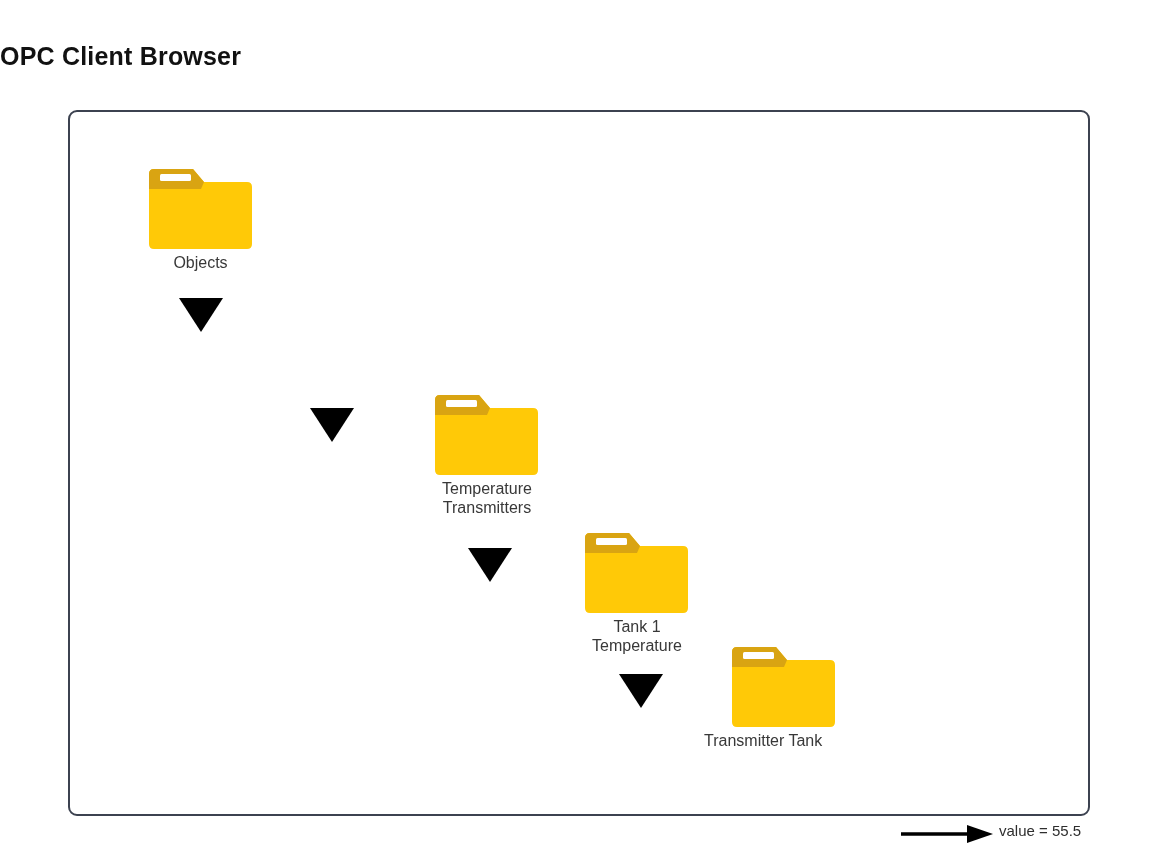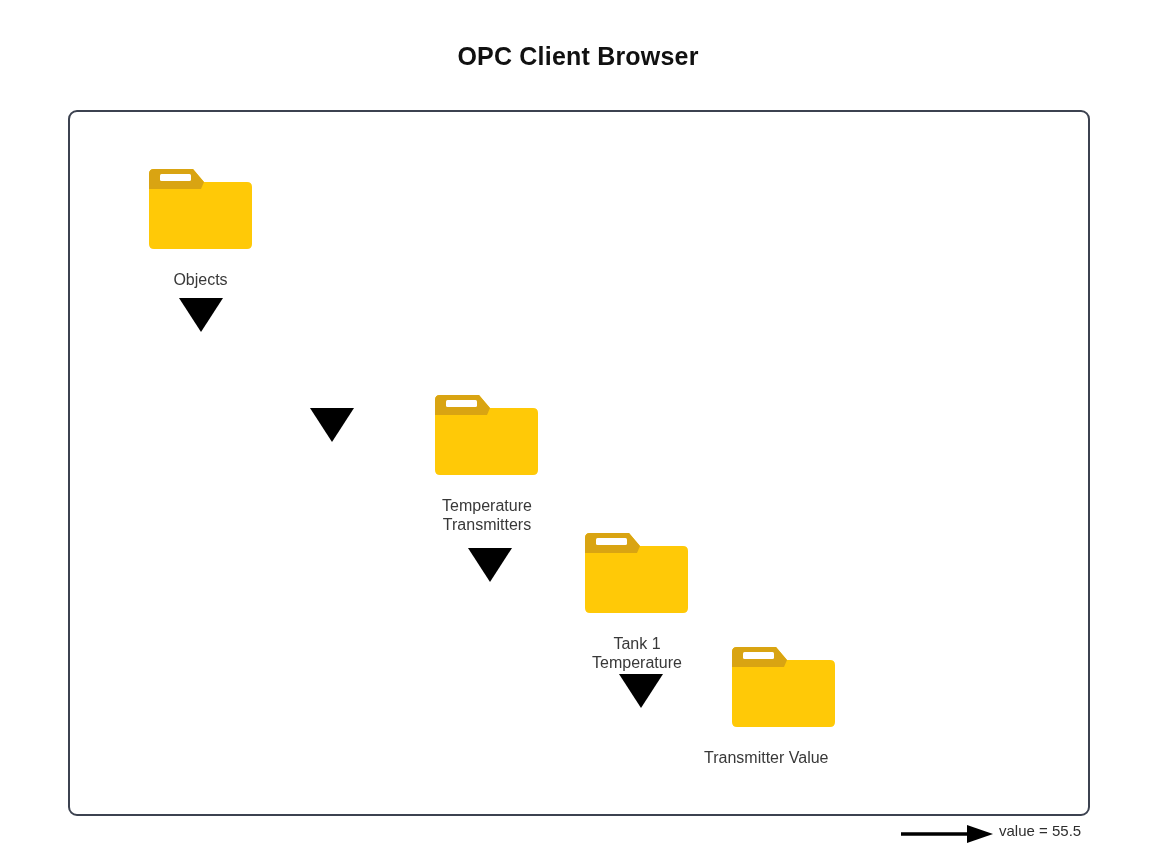--- a/index.html
+++ b/index.html
@@ -13,21 +13,21 @@
     font-family: "Liberation Sans", sans-serif;
     position: relative;
     overflow: hidden;
   }
 
   #page-title {
     position: absolute;
     left: 0;
     top: 42px;
     width: 1156px;
-    text-align: center;
+    text-align: left;
     font-size: 25px;
     font-weight: bold;
     color: #111111;
     letter-spacing: 0.2px;
   }
 
   #browser-panel {
     position: absolute;
     left: 68px;
     top: 110px;
@@ -47,21 +47,21 @@
     position: relative;
     width: 103px;
     height: 82px;
   }
   .folder svg {
     display: block;
     width: 103px;
     height: 82px;
   }
   .node-label {
-    margin-top: 20px;
+    margin-top: 3px;
     text-align: center;
     font-size: 16px;
     line-height: 19px;
     color: #383838;
     white-space: pre-line;
     width: 103px;
     margin-left: 0;
   }
   .node-label.wide {
     width: 180px;
@@ -175,21 +175,21 @@
   </div>
 
   <div class="node" style="left:662px; top:534px;">
     <div class="folder">
       <svg viewBox="0 0 103 82" xmlns="http://www.w3.org/2000/svg">
         <path d="M0,6 Q0,1 5,1 L44,1 L55,14 L98,14 Q103,14 103,19 L103,76 Q103,81 98,81 L5,81 Q0,81 0,76 Z" fill="#FFC907"></path>
         <path d="M0,6 Q0,1 5,1 L44,1 L55,14 L52,21 L0,21 Z" fill="#D9A412"></path>
         <rect x="11" y="6" width="31" height="7" rx="1.5" fill="#ffffff"></rect>
       </svg>
     </div>
-    <div class="node-label left">Transmitter Value</div>
+    <div class="node-label left">Transmitter Tank</div>
   </div>
 
   <div id="value-arrow">
     <svg viewBox="0 0 92 24" xmlns="http://www.w3.org/2000/svg">
       <line x1="0" y1="12" x2="70" y2="12" stroke="#000000" stroke-width="3.5"></line>
       <polygon points="66,3 92,12 66,21" fill="#000000"></polygon>
     </svg>
   </div>
 
   <div id="value-text">value = 55.5</div>

